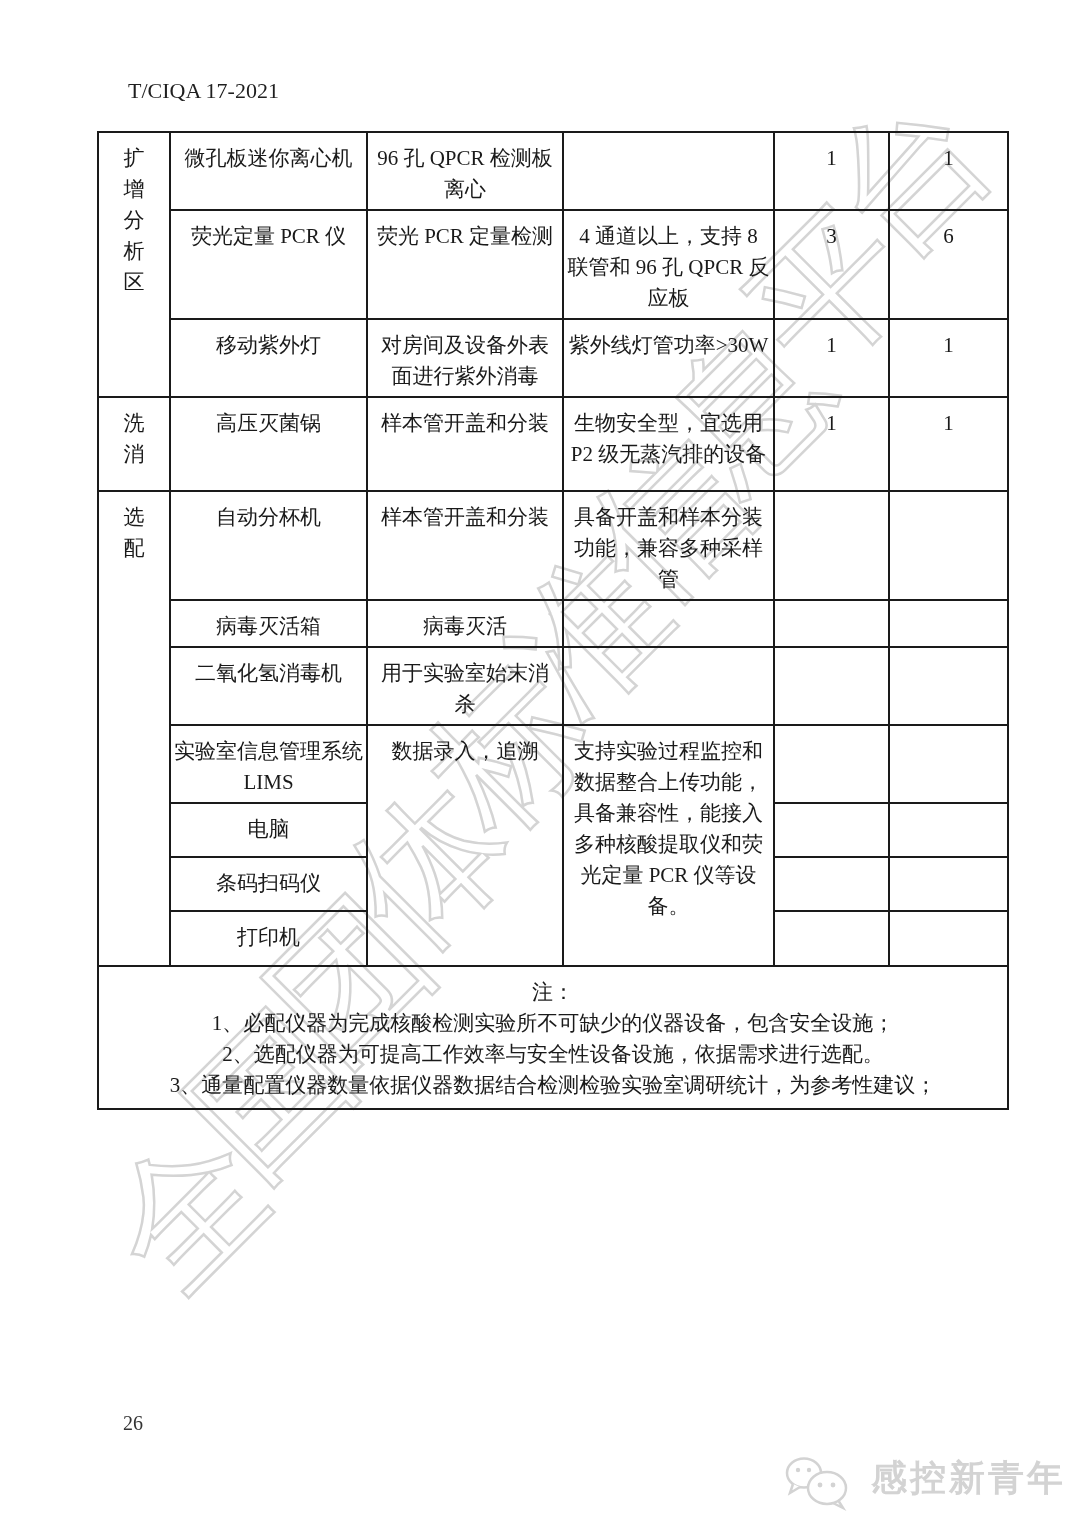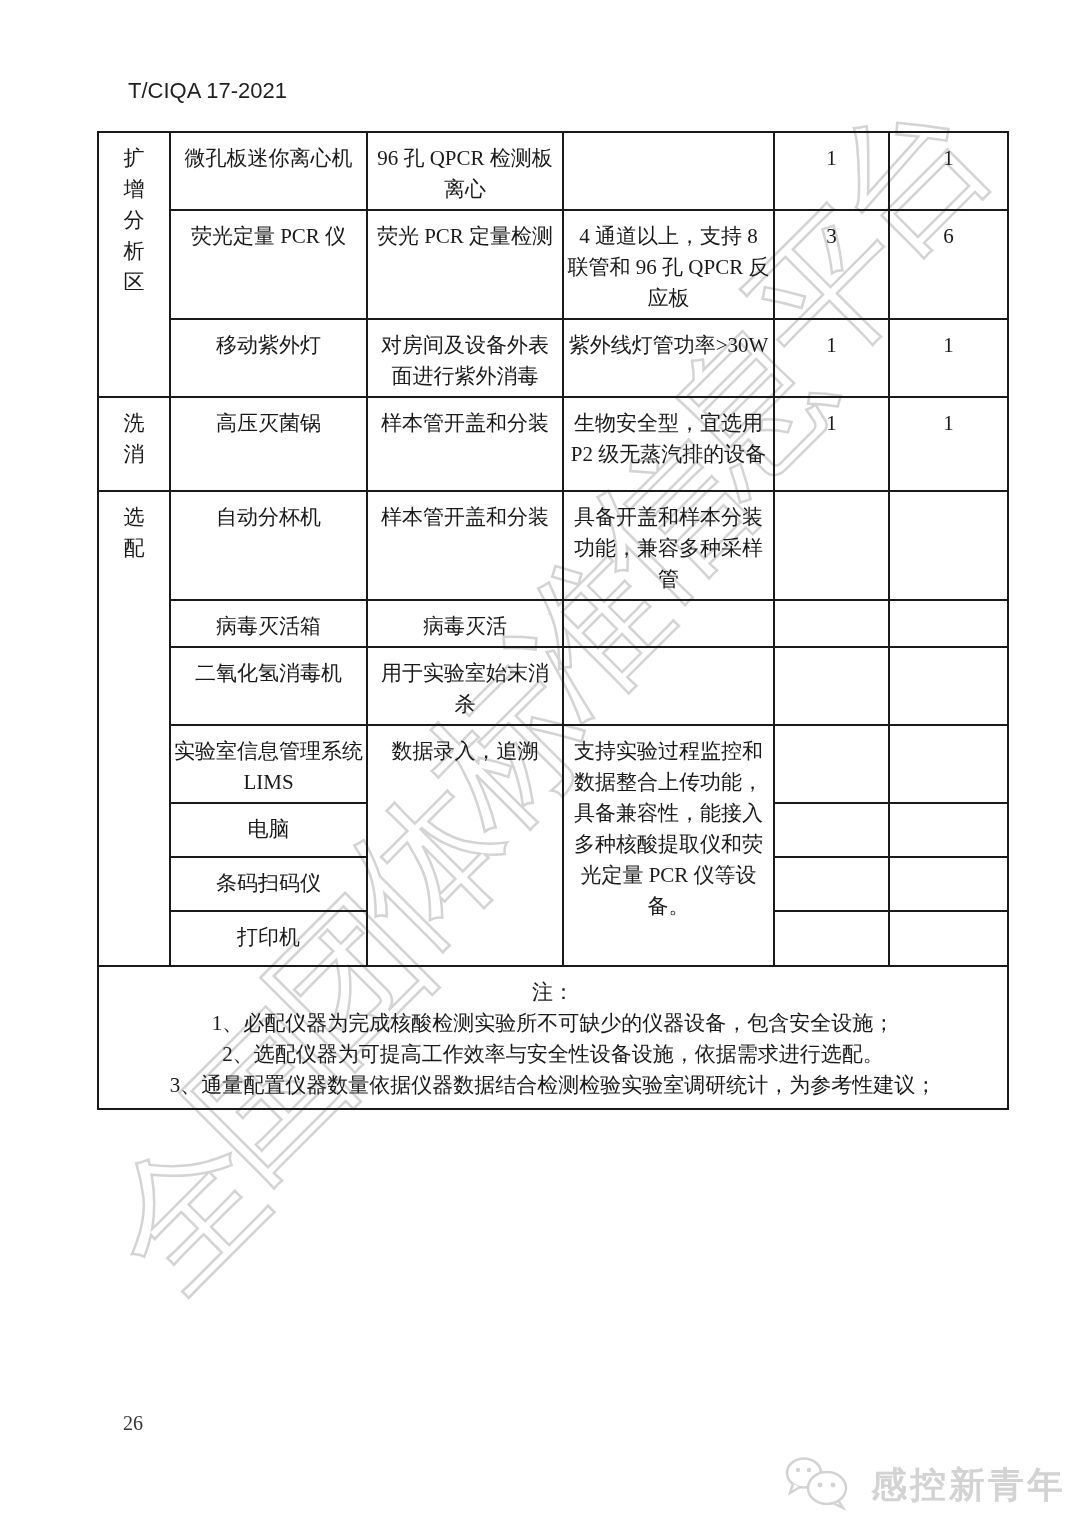--- a/index.html
+++ b/index.html
@@ -7,25 +7,25 @@
         font-family:"Liberation Serif","DejaVu Serif",serif;color:#1a1a1a;}
   
   .watermark{position:absolute;inset:0;z-index:0;pointer-events:none;}
   .wm-char{position:absolute;width:150px;height:150px;font-size:150px;line-height:150px;
            text-align:center;color:#e0e0e0;transform:rotate(-45deg);
            font-family:"Liberation Serif","DejaVu Serif",serif;}
   @supports (-webkit-text-stroke: 1px #000) {
     .wm-char{color:transparent;-webkit-text-stroke:2.5px #d4d4d4;}
   }
   
-  .doc-code{position:absolute;left:128px;top:78px;font-family:Liberation Sans, sans-serif;
+  .doc-code{position:absolute;left:128px;top:78px;font-family:Liberation Serif, serif;
             font-size:22px;font-weight:500;color:#1f1f1f;z-index:2;}
   .page-number{position:absolute;left:123px;top:1412px;font-family:Liberation Serif, serif;
             font-size:20px;color:#333;z-index:2;}
-  .brand{position:absolute;right:14px;bottom:12px;display:flex;align-items:center;gap:20px;z-index:2;}
+  .brand{position:absolute;right:14px;bottom:12px;display:flex;align-items:flex-start;gap:20px;z-index:2;}
   .brand-text{font-family:"Liberation Sans","DejaVu Sans",sans-serif;font-size:36px;font-weight:700;
               letter-spacing:3px;color:#d3d3d3;text-shadow:1px 1px 0 #ffffff;}
   
   table.equip{position:absolute;left:97px;top:131px;z-index:1;border-collapse:collapse;
               table-layout:fixed;width:910px;background:transparent;}
   table.equip td{border:2px solid #1a1a1a;vertical-align:top;text-align:center;
                  font-size:21px;line-height:31px;padding:10px 3px 4px 3px;
                  overflow:hidden;background:transparent;word-break:break-word;}
   td.cat{vertical-align:middle;font-size:23px;line-height:46px;white-space:pre-line;padding:0;}
   td.merged{padding-top:14px;}

